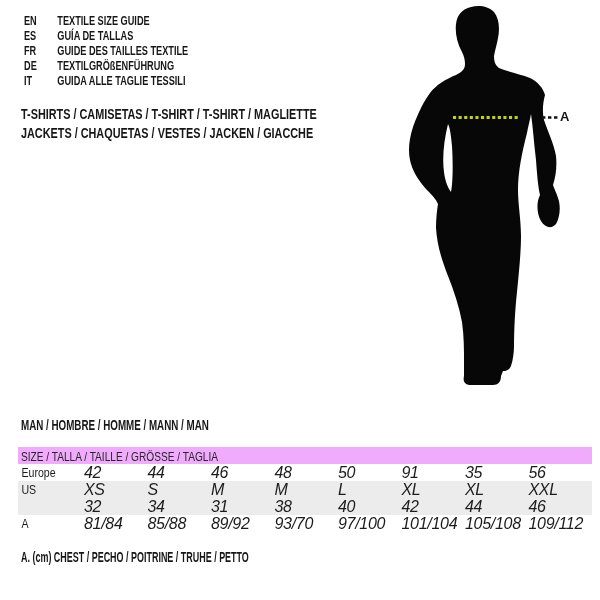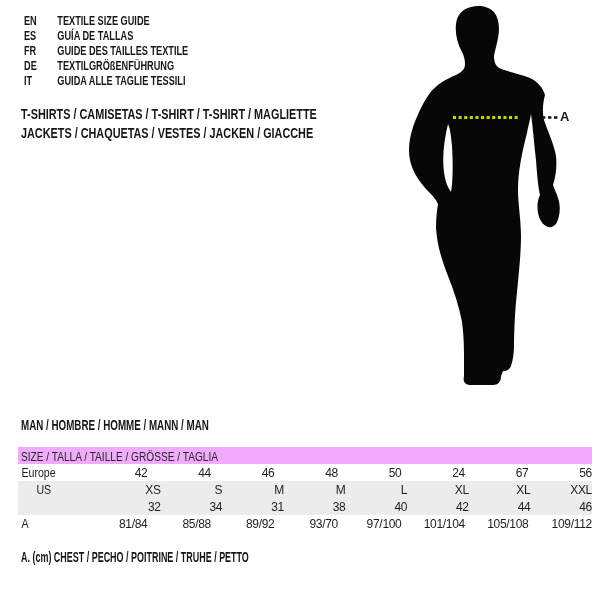--- a/index.html
+++ b/index.html
@@ -21,24 +21,24 @@
   .sect-title{position:absolute;left:21px;top:417px;font-size:14px;font-weight:bold;white-space:nowrap;
     transform:scaleX(0.70);transform-origin:0 0;}
   .footnote{position:absolute;left:21px;top:549px;font-size:14px;font-weight:bold;white-space:nowrap;
     transform:scaleX(0.64);transform-origin:0 0;}
   
   .size-table{position:absolute;left:18px;top:447px;width:574px;}
   .t-head{height:17px;background:#f0abfc;line-height:17px;overflow:hidden;}
   .t-head span{display:inline-block;padding-left:4px;font-size:13.5px;color:#262626;white-space:nowrap;
     transform:scaleX(0.75);transform-origin:0 50%;}
   .t-row{display:grid;grid-template-columns:66px repeat(8,1fr);height:17px;align-items:center;}
-  .t-row.shaded{background:#ececec;padding-left:15px;}
+  .t-row.shaded{background:#ececec;}
   .t-label{padding-left:4px;font-size:12.5px;color:#1c1c1c;white-space:nowrap;
     transform:scaleX(0.85);transform-origin:0 50%;}
-  .t-cell{text-align:right;font-size:12px;letter-spacing:-0.3px;color:#1c1c1c;white-space:nowrap;}
+  .t-cell{text-align:left;font-size:16px;letter-spacing:-0.3px;color:#1c1c1c;white-space:nowrap;font-style:italic;}
 </style>
 </head>
 <body>
 
 <div id="canvas">
 
   <div class="langs">
     <div class="lang-row">
       <span class="lang-code">EN</span>
       <span class="lang-label">TEXTILE SIZE GUIDE</span>
@@ -127,22 +127,22 @@
       <span>SIZE / TALLA / TAILLE / GRÖSSE / TAGLIA</span>
     </div>
 
     <div class="t-row">
       <span class="t-label">Europe</span>
       <span class="t-cell">42</span>
       <span class="t-cell">44</span>
       <span class="t-cell">46</span>
       <span class="t-cell">48</span>
       <span class="t-cell">50</span>
-      <span class="t-cell">24</span>
-      <span class="t-cell">67</span>
+      <span class="t-cell">91</span>
+      <span class="t-cell">35</span>
       <span class="t-cell">56</span>
     </div>
 
     <div class="t-row shaded">
       <span class="t-label">US</span>
       <span class="t-cell">XS</span>
       <span class="t-cell">S</span>
       <span class="t-cell">M</span>
       <span class="t-cell">M</span>
       <span class="t-cell">L</span>

